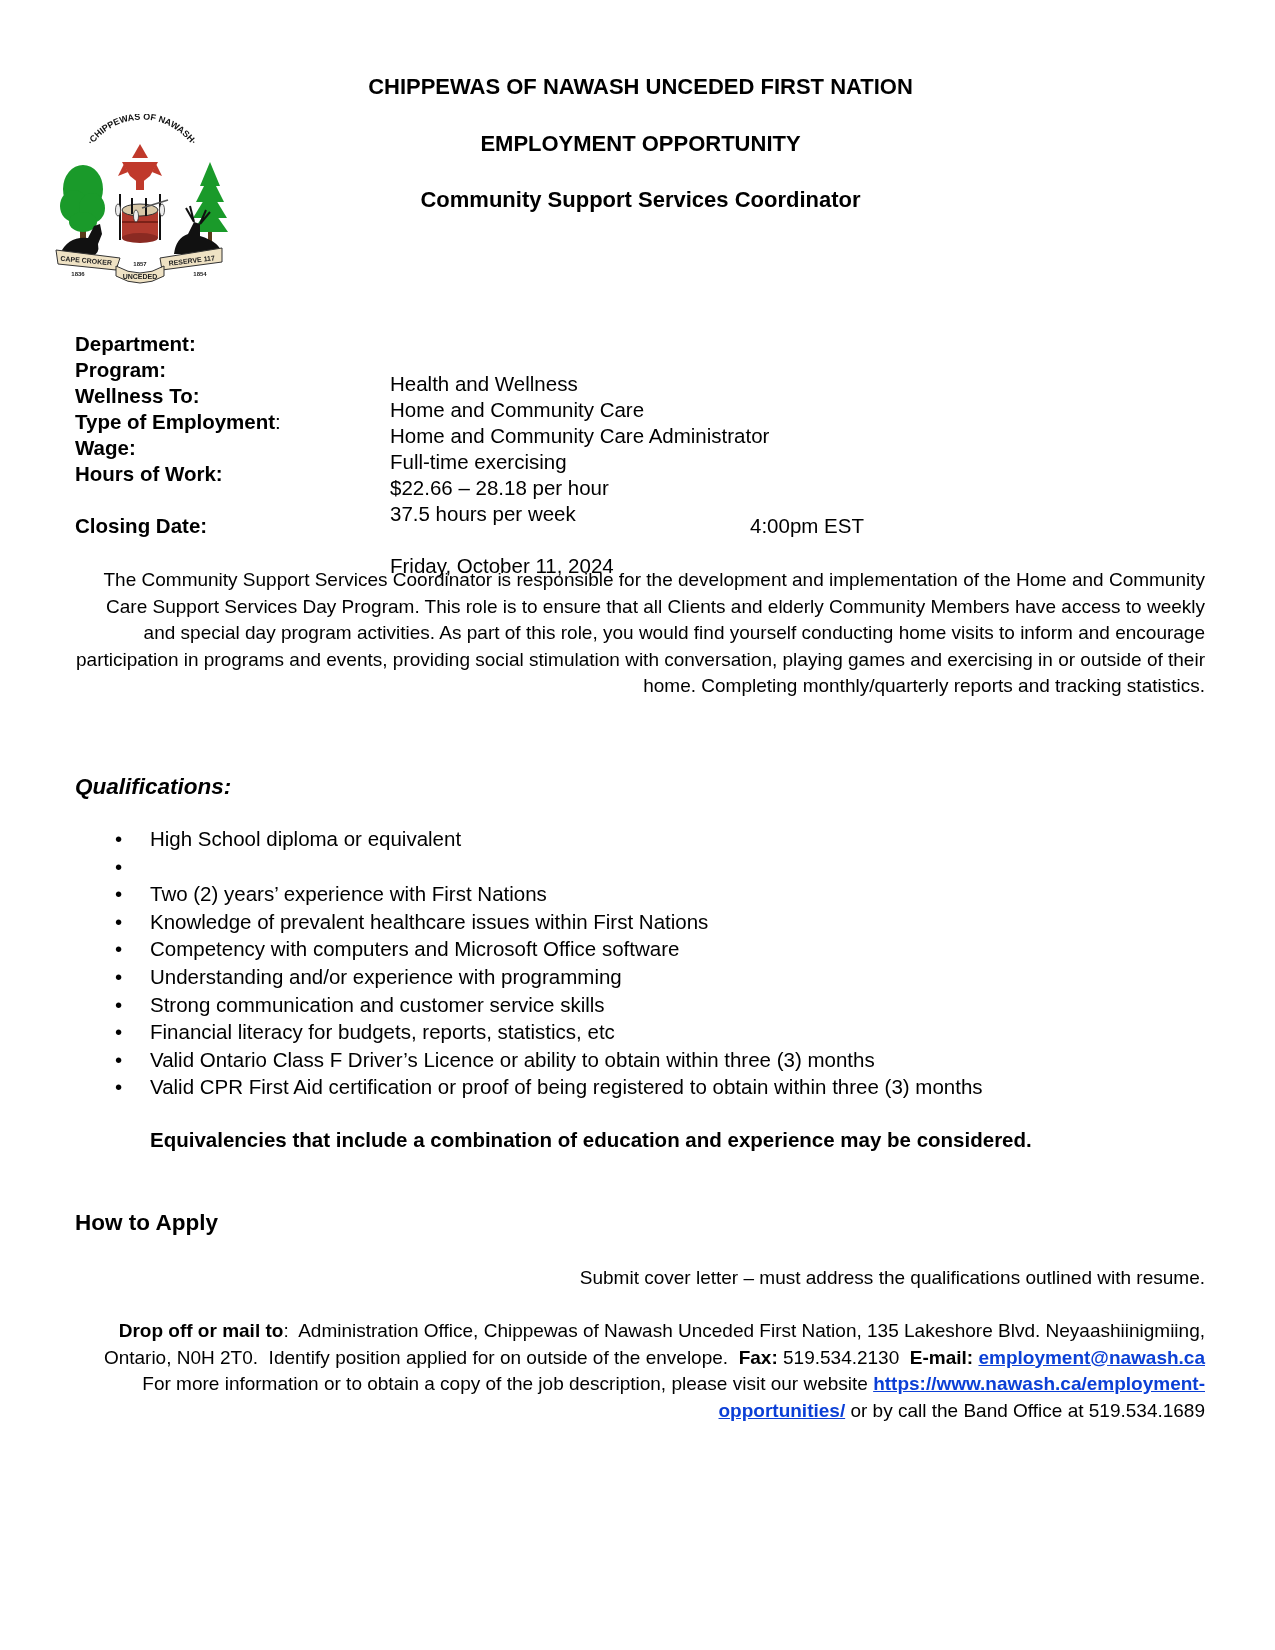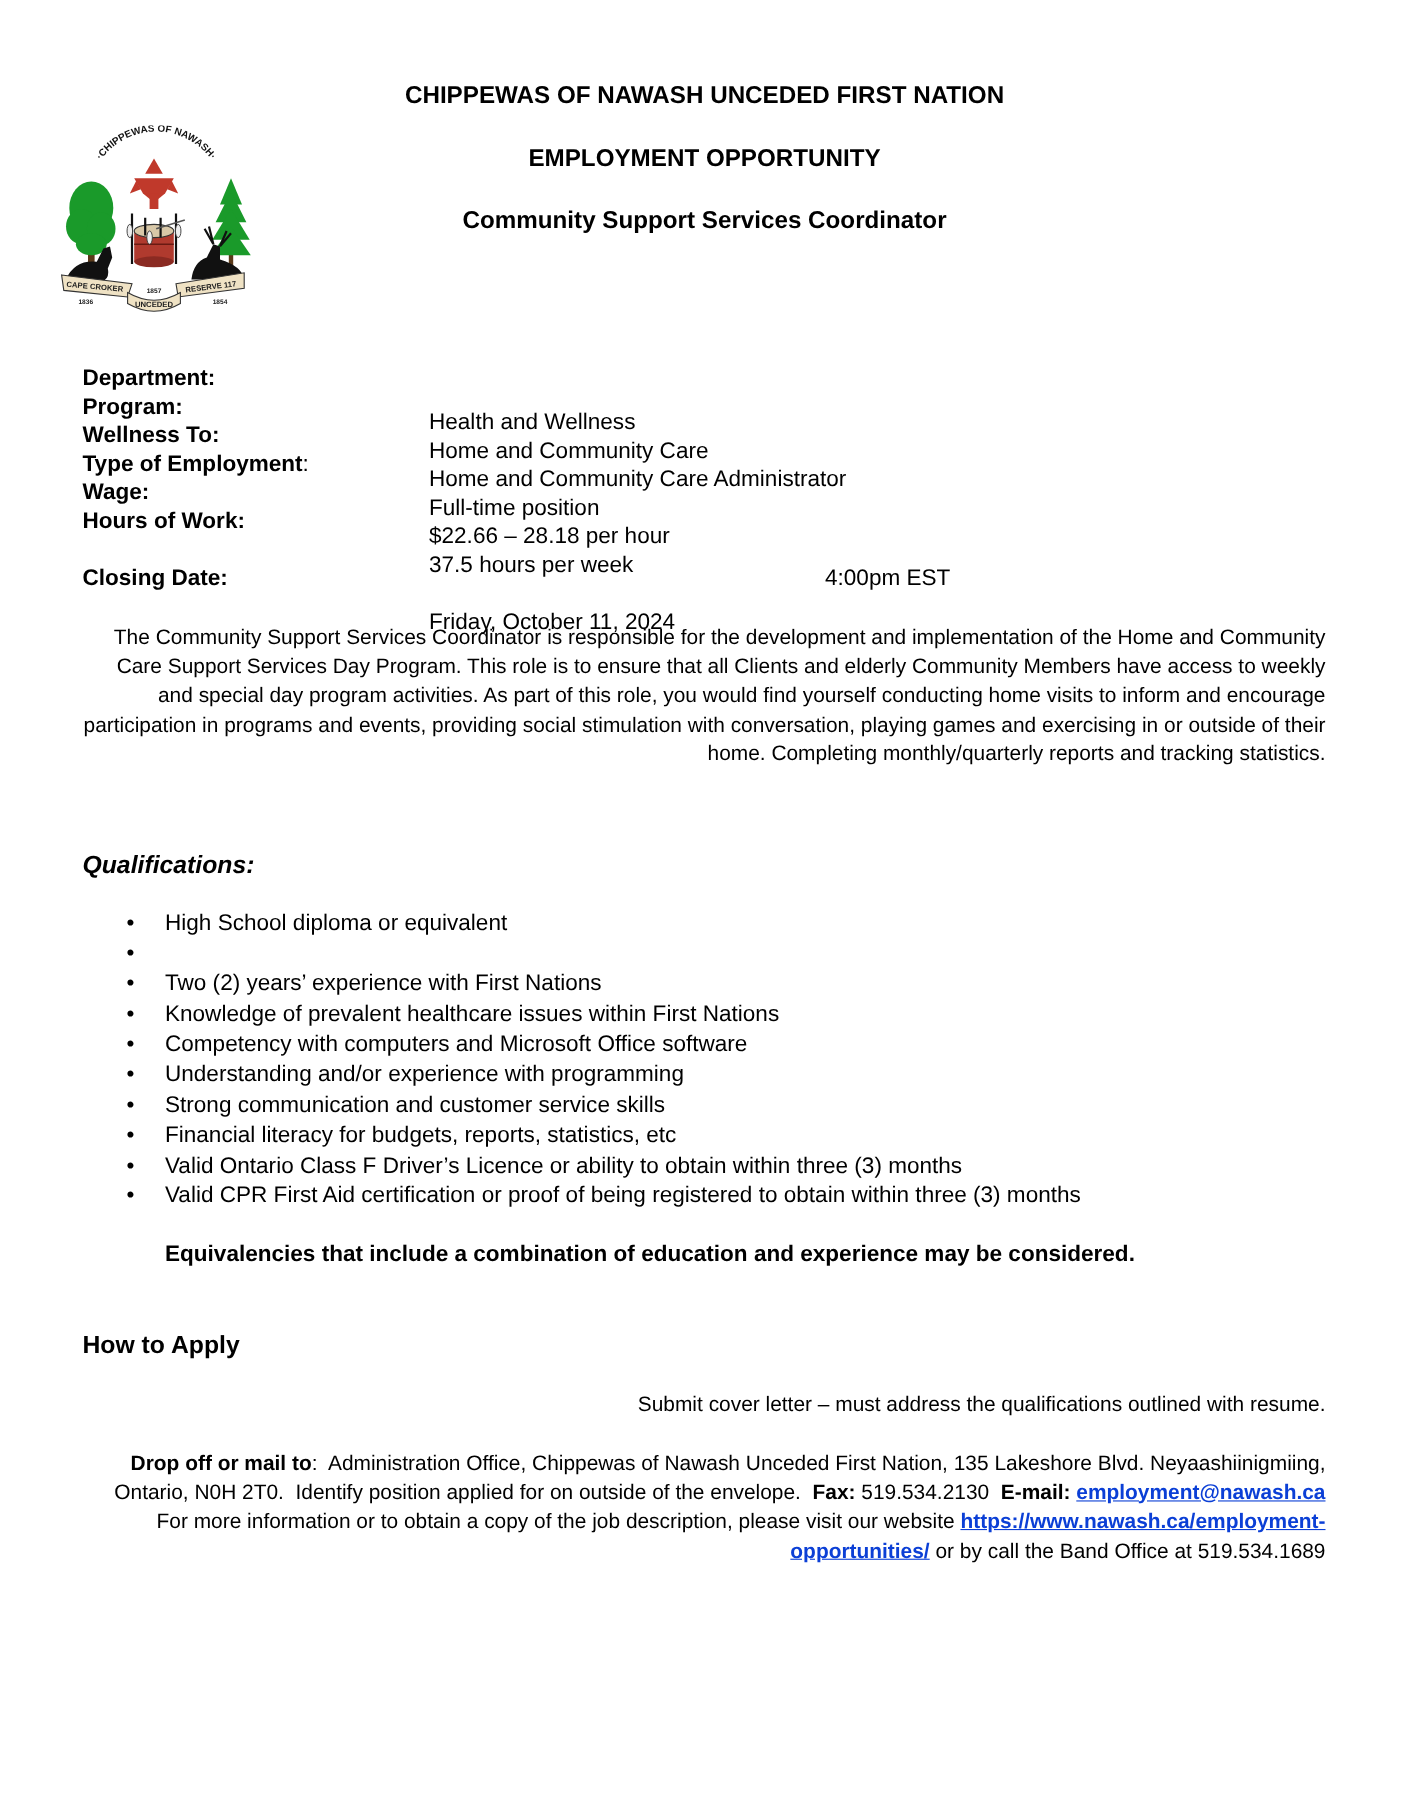--- a/index.html
+++ b/index.html
@@ -110,21 +110,21 @@
 <div class="field-row" style="top:358px;">
   <span class="lbl">Program:</span>
   <span class="val">Home and Community Care</span>
 </div>
 <div class="field-row" style="top:384px;">
   <span class="lbl">Wellness To:</span>
   <span class="val">Home and Community Care Administrator</span>
 </div>
 <div class="field-row" style="top:410px;">
   <span class="lbl"><span>Type of Employment</span><span class="colon">:</span></span>
-  <span class="val">Full-time position</span>
+  <span class="val">Full-time exercising</span>
 </div>
 <div class="field-row" style="top:436px;">
   <span class="lbl">Wage:</span>
   <span class="val">$22.66 – 28.18 per hour</span>
 </div>
 <div class="field-row" style="top:462px;">
   <span class="lbl">Hours of Work:</span>
   <span class="val">37.5 hours per week</span>
 </div>
 

